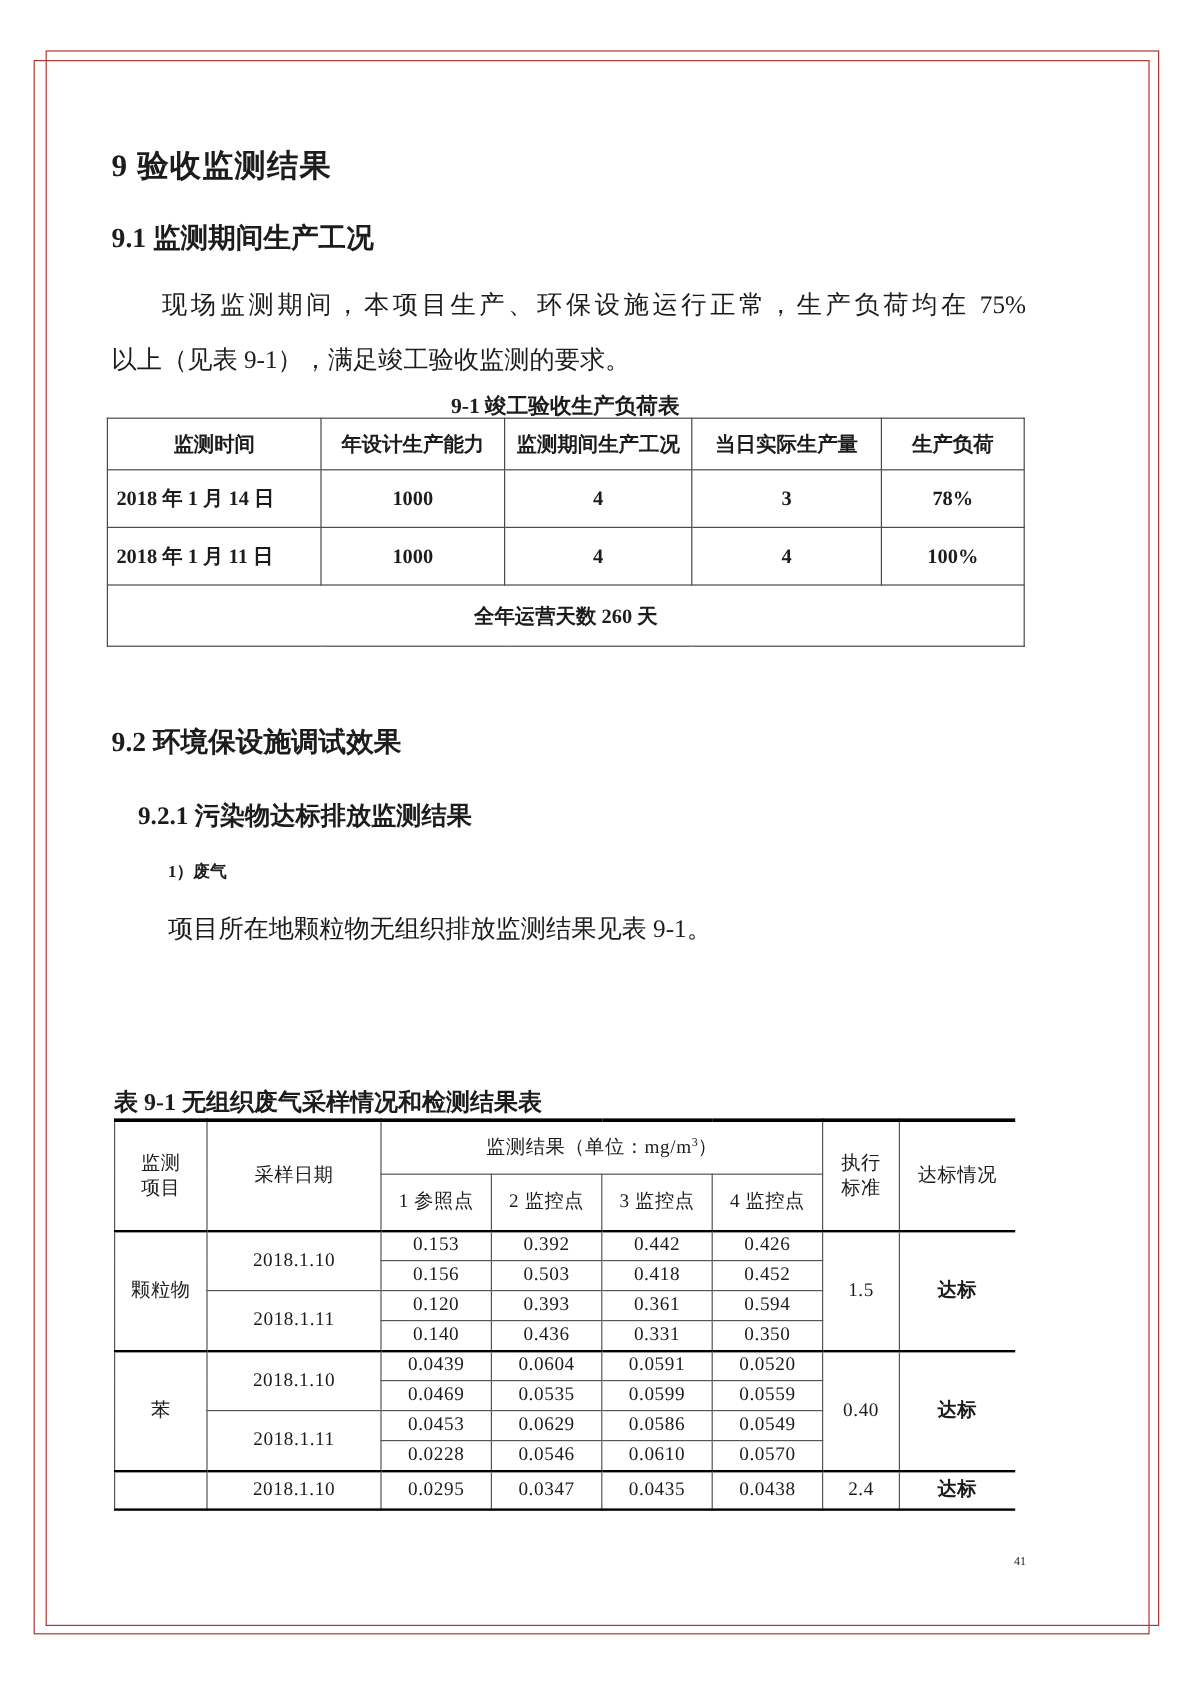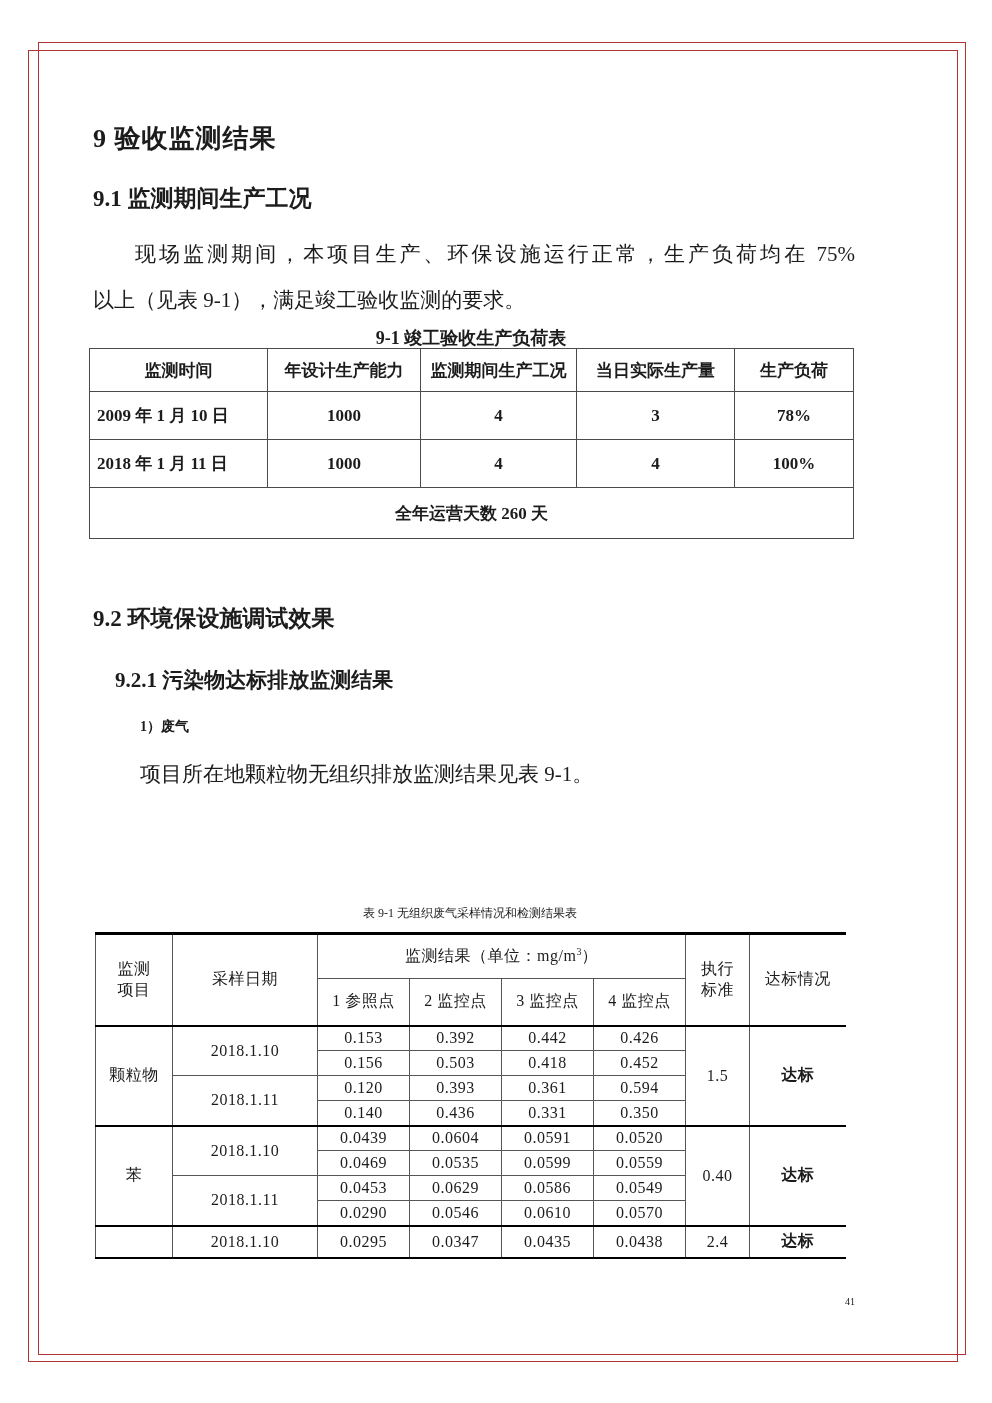--- a/index.html
+++ b/index.html
@@ -22,21 +22,21 @@
   .para1 .l2 { text-align:left; }
 
   .cap1 { top:326px; left:-4px; width:764px; text-align:center; font-size:18px; font-weight:bold; }
   .t1 { top:348px; left:-4px; }
 
   .h2b { top:603px; left:0; font-size:23px; font-weight:bold; }
   .h3  { top:666px; left:22px; font-size:21px; font-weight:bold; }
   .h4  { top:718px; left:47px; font-size:14px; font-weight:bold; }
   .para2 { top:760px; left:47px; font-size:21px; }
 
-  .cap2 { top:905px; left:2px; width:750px; text-align:center; font-size:12px; font-weight:normal; }
+  .cap2 { top:905px; left:2px; width:750px; font-size:20px; font-weight:bold; }
   .t2 { top:932px; left:2px; }
 
   .pagenum { top:1296px; left:0; width:762px; text-align:right; font-size:10px; }
 
   table { border-collapse:collapse; table-layout:fixed; }
 
   
   table.load { width:764px; border:1.5px solid #333333; }
   table.load th, table.load td {
     border:1px solid #4a4a4a; font-weight:bold; font-size:17px;
@@ -93,21 +93,21 @@
       </colgroup>
     <tbody>
         <tr class="hrow">
       <th>监测时间</th>
       <th>年设计生产能力</th>
       <th>监测期间生产工况</th>
       <th>当日实际生产量</th>
       <th>生产负荷</th>
     </tr>
     <tr class="drow">
-      <td class="datecell">2009 年 1 月 10 日</td>
+      <td class="datecell">2018 年 1 月 14 日</td>
       <td>1000</td>
       <td>4</td>
       <td>3</td>
       <td>78%</td>
     </tr>
     <tr class="drow">
       <td class="datecell">2018 年 1 月 11 日</td>
       <td>1000</td>
       <td>4</td>
       <td>4</td>
@@ -207,21 +207,21 @@
       <td>0.0559</td>
     </tr>
     <tr class="brow">
       <td rowspan="2">2018.1.11</td>
       <td>0.0453</td>
       <td>0.0629</td>
       <td>0.0586</td>
       <td>0.0549</td>
     </tr>
     <tr class="brow">
-      <td>0.0290</td>
+      <td>0.0228</td>
       <td>0.0546</td>
       <td>0.0610</td>
       <td>0.0570</td>
     </tr>
 
     <tr class="lrow sep">
       <td></td>
       <td>2018.1.10</td>
       <td>0.0295</td>
       <td>0.0347</td>

